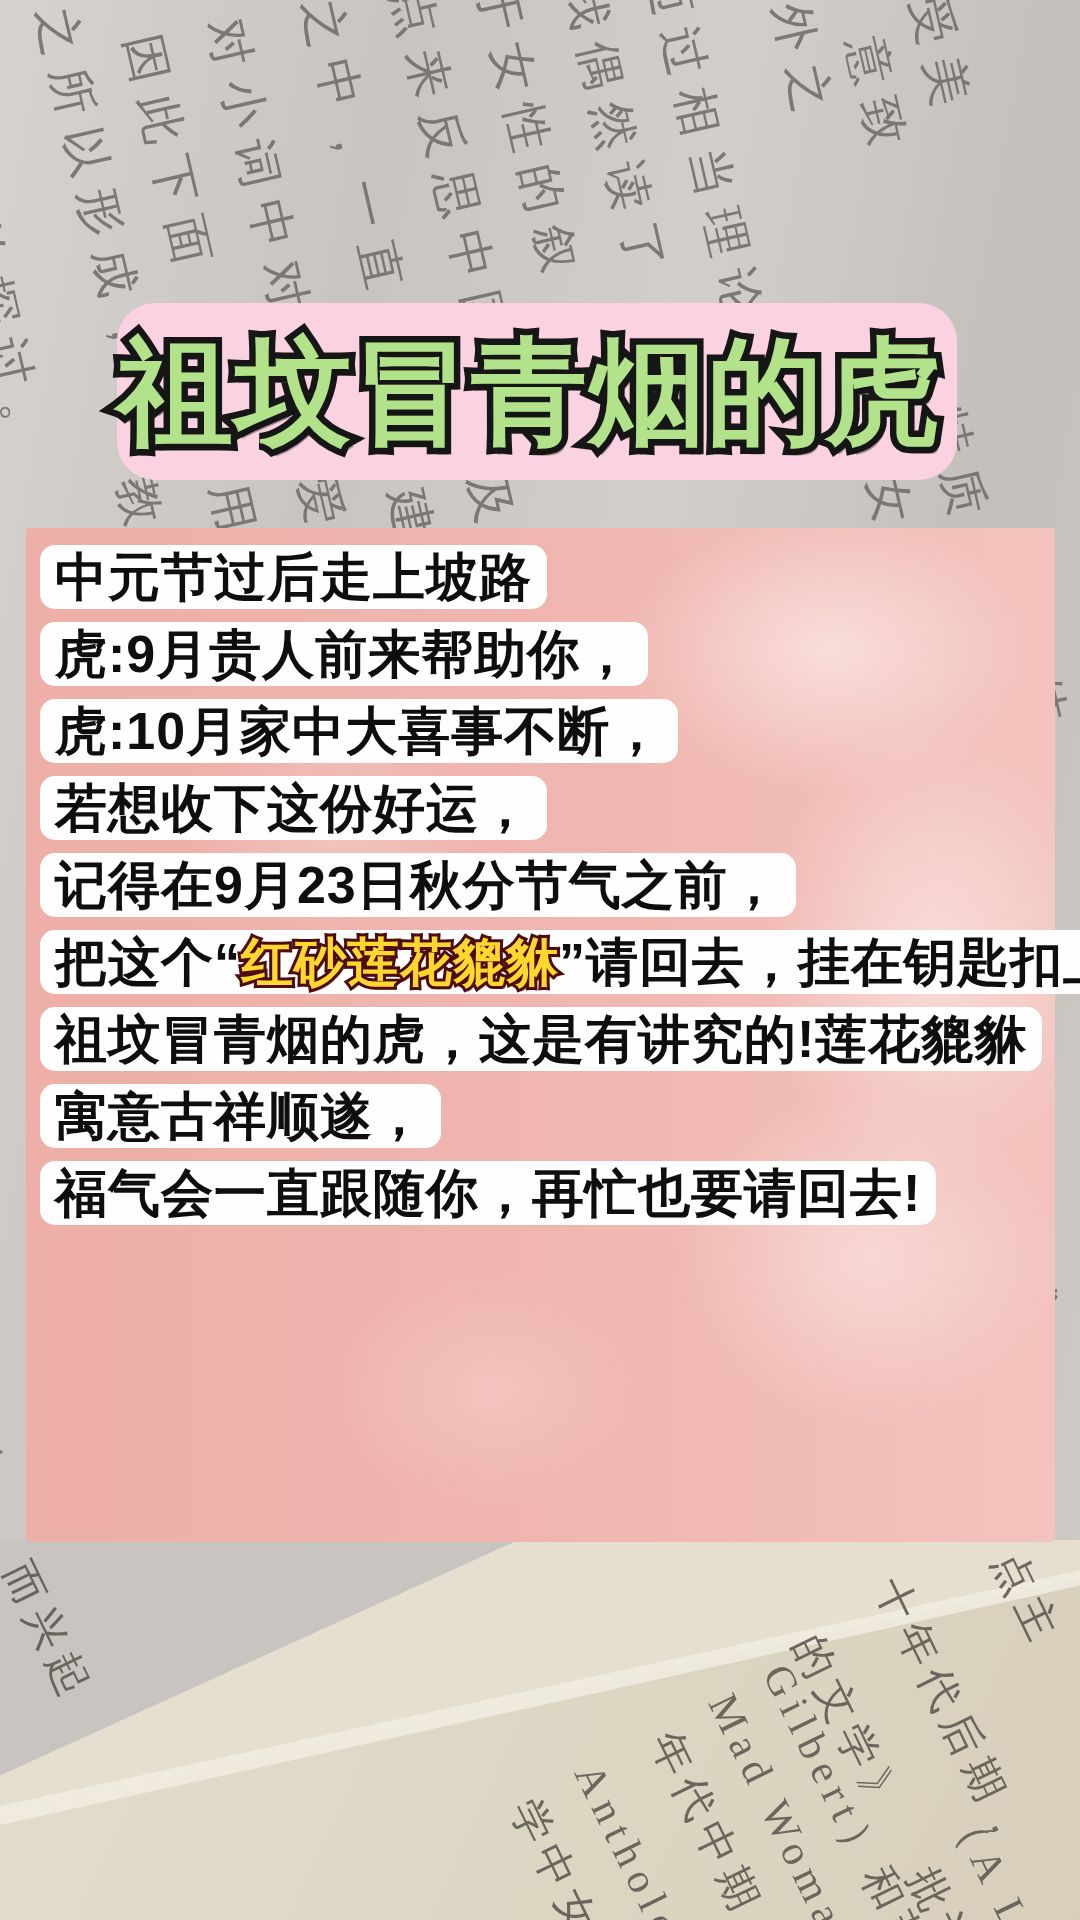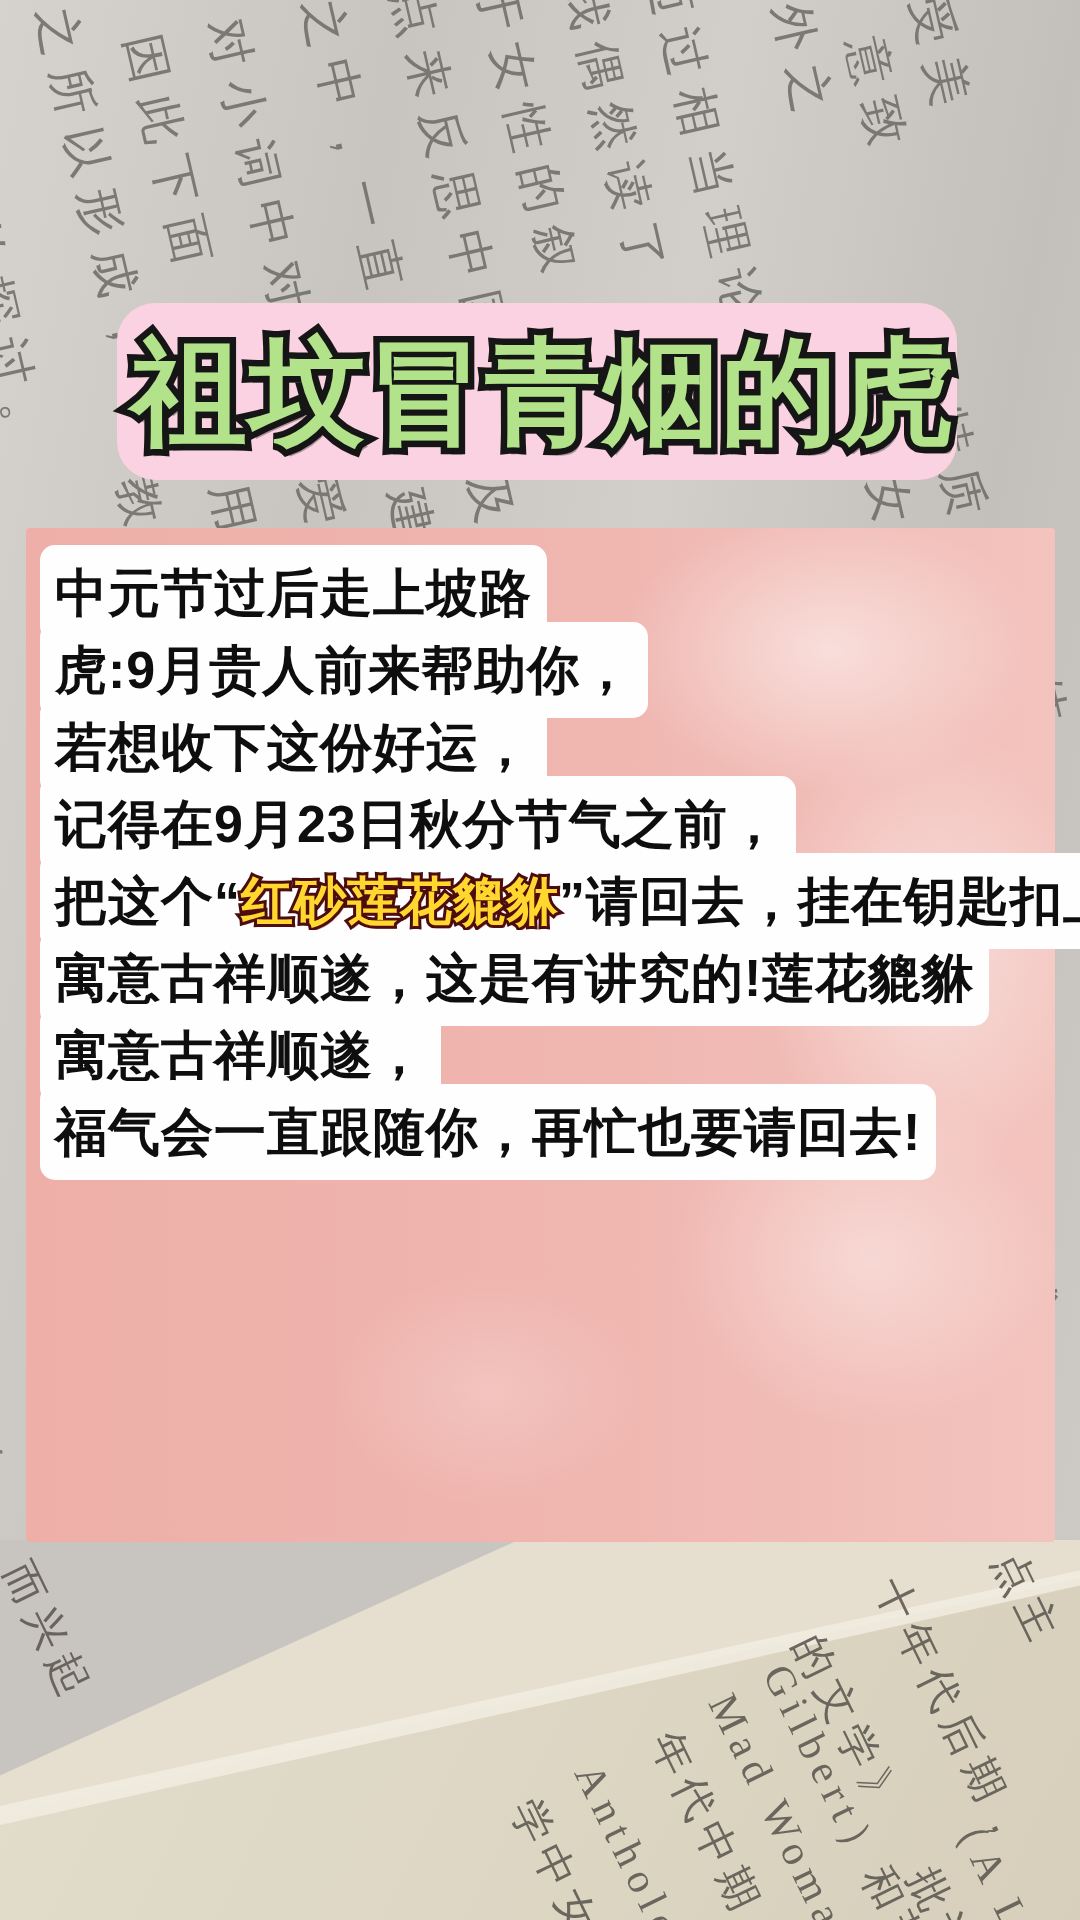--- a/index.html
+++ b/index.html
@@ -19,38 +19,38 @@
   .text-page{position:absolute;left:0;top:0;width:100%;height:100%;
     background:linear-gradient(115deg,#e3ddcd 0%,#dcd5c2 60%,#d7cfbc 100%);
     clip-path:polygon(100% 10%,100% 100%,0 100%,0 72%);}
   .page-edge{position:absolute;left:0;top:0;width:100%;height:100%;
     background:linear-gradient(#f2eee2,#f2eee2);clip-path:polygon(0 70%,100% 8%,100% 12%,0 75%);opacity:.8;}
   .fragb{position:absolute;white-space:nowrap;color:#5f5b53;font-family:"Liberation Serif",serif;
     font-size:42px;letter-spacing:8px;transform:rotate(64deg);transform-origin:left top;opacity:.9;}
 
   
   .title-banner{position:absolute;left:117px;top:303px;width:840px;height:177px;border-radius:38px;
-    background:#fad2e1;display:flex;align-items:center;justify-content:flex-end;}
+    background:#fad2e1;display:flex;align-items:center;justify-content:flex-start;}
   .title-text{font-size:116px;font-weight:900;color:#b2e38a;letter-spacing:2px;line-height:177px;
     -webkit-text-stroke:13px #161616;paint-order:stroke fill;text-shadow:4px 7px 0 rgba(20,20,20,.35);
     font-family:"DejaVu Sans",sans-serif;white-space:nowrap;}
 
   
   .card{position:absolute;left:26px;top:528px;width:1029px;height:1014px;border-radius:4px;
     background:
       radial-gradient(ellipse 320px 220px at 78% 12%, rgba(255,255,255,.50), transparent 65%),
       radial-gradient(ellipse 260px 360px at 88% 42%, rgba(255,255,255,.45), transparent 65%),
       radial-gradient(ellipse 300px 260px at 82% 72%, rgba(255,255,255,.40), transparent 65%),
       radial-gradient(ellipse 220px 160px at 30% 30%, rgba(255,255,255,.22), transparent 65%),
       radial-gradient(ellipse 240px 180px at 45% 85%, rgba(255,255,255,.20), transparent 65%),
       linear-gradient(90deg,#edafa8 0%,#f0b6b0 55%,#f3c3bd 100%);
     display:flex;flex-direction:column;gap:13px;padding-top:17px;box-sizing:border-box;}
   .row{height:64px;display:flex;}
   .chip{display:inline-block;background:#fefefe;border-radius:15px;margin-left:14px;
-    padding:16px 15px;height:64px;line-height:64px;white-space:nowrap;
+    padding:0 15px;height:64px;line-height:64px;white-space:nowrap;
     font-size:52px;font-weight:700;color:#0e0e0e;letter-spacing:1px;}
   .hl{color:#ffd72e;font-weight:900;-webkit-text-stroke:6px #4a0c0c;paint-order:stroke fill;
     text-shadow:2px 3px 0 rgba(90,16,16,.45);}
 </style>
 </head>
 <body>
 
 <div class="page">
 
   <div class="bg-top">
@@ -100,30 +100,33 @@
   </div>
 
   <div class="card">
     <div class="row">
         <div class="chip">中元节过后走上坡路</div>
       </div>
     <div class="row">
         <div class="chip">虎:9月贵人前来帮助你，</div>
       </div>
     <div class="row">
+        <div class="chip">虎:10月家中大喜事不断，</div>
+      </div>
+    <div class="row">
         <div class="chip">若想收下这份好运，</div>
       </div>
     <div class="row">
         <div class="chip">记得在9月23日秋分节气之前，</div>
       </div>
     <div class="row">
       <div class="chip"><span>把这个“</span><span class="hl">红砂莲花貔貅</span><span>”请回去，挂在钥匙扣上</span></div>
     </div>
     <div class="row">
-        <div class="chip">寓意古祥顺遂，这是有讲究的!莲花貔貅</div>
+        <div class="chip">祖坟冒青烟的虎，这是有讲究的!莲花貔貅</div>
       </div>
     <div class="row">
         <div class="chip">寓意古祥顺遂，</div>
       </div>
     <div class="row">
         <div class="chip">福气会一直跟随你，再忙也要请回去!</div>
       </div>
   </div>
 
 </div>

